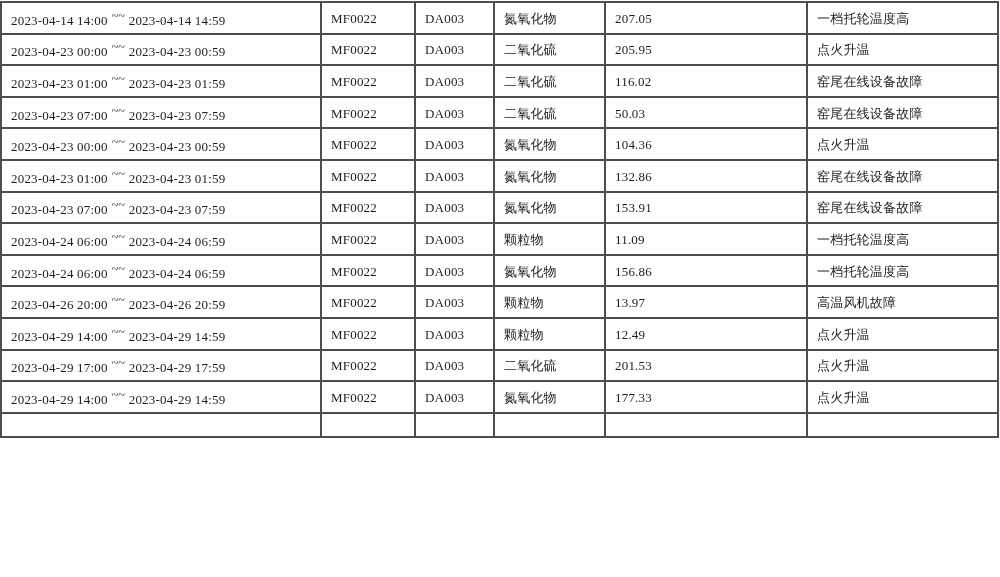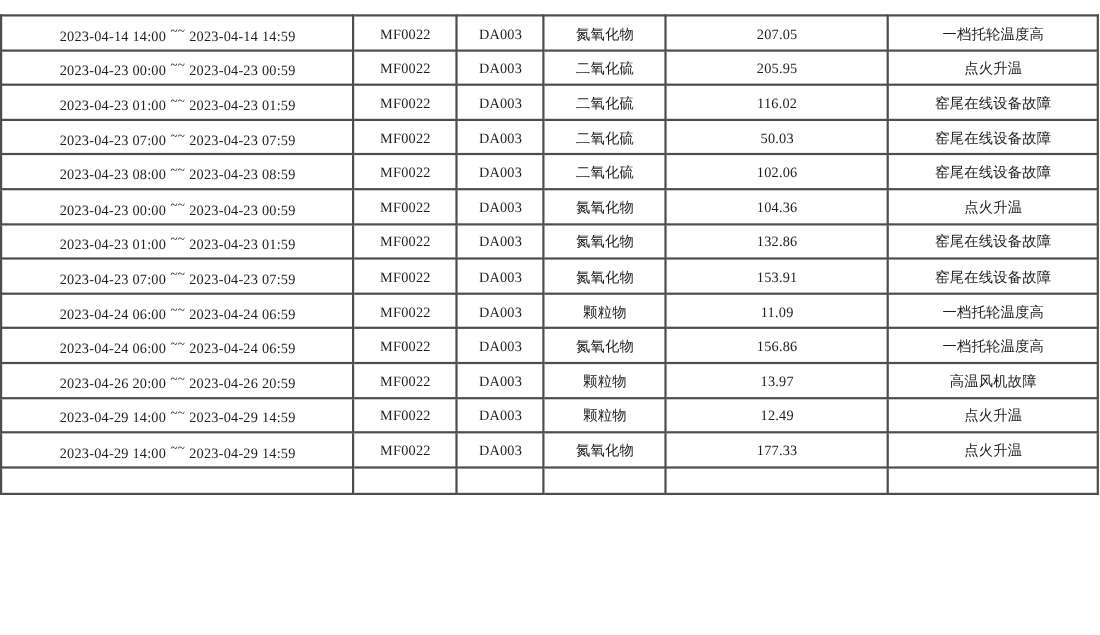--- a/index.html
+++ b/index.html
@@ -17,22 +17,21 @@
   .viewport {
     position: relative;
     width: 1000px; height: 577px;
     overflow: hidden;
     background: var(--bg-color);
   }
   table.report-table {
     border-collapse: collapse;
     table-layout: fixed;
     width: 997px;
-    margin-top: 13px;
-    text-align: center;
+    margin-top: 1px;
   }
   table.report-table td {
     border: 2px solid var(--border-color);
     height: 31.6px;
     padding: 2px 8px 0 9px;
     font-size: 13px;
     color: var(--text-color);
     vertical-align: middle;
     white-space: nowrap;
     overflow: hidden;
@@ -91,28 +90,20 @@
 
   <tr>
     <td class="c-time"><span>2023-04-23 07:00</span><span class="sep">~~</span><span>2023-04-23 07:59</span></td>
     <td class="c-point">MF0022</td>
     <td class="c-outlet">DA003</td>
     <td class="c-pollutant">二氧化硫</td>
     <td class="c-value">50.03</td>
     <td class="c-reason">窑尾在线设备故障</td>
   </tr>
 
-  <tr>
-    <td class="c-time"><span>2023-04-23 08:00</span><span class="sep">~~</span><span>2023-04-23 08:59</span></td>
-    <td class="c-point">MF0022</td>
-    <td class="c-outlet">DA003</td>
-    <td class="c-pollutant">二氧化硫</td>
-    <td class="c-value">102.06</td>
-    <td class="c-reason">窑尾在线设备故障</td>
-  </tr>
 
   <tr>
     <td class="c-time"><span>2023-04-23 00:00</span><span class="sep">~~</span><span>2023-04-23 00:59</span></td>
     <td class="c-point">MF0022</td>
     <td class="c-outlet">DA003</td>
     <td class="c-pollutant">氮氧化物</td>
     <td class="c-value">104.36</td>
     <td class="c-reason">点火升温</td>
   </tr>
 
@@ -166,20 +157,28 @@
   <tr>
     <td class="c-time"><span>2023-04-29 14:00</span><span class="sep">~~</span><span>2023-04-29 14:59</span></td>
     <td class="c-point">MF0022</td>
     <td class="c-outlet">DA003</td>
     <td class="c-pollutant">颗粒物</td>
     <td class="c-value">12.49</td>
     <td class="c-reason">点火升温</td>
   </tr>
 
 
+  <tr>
+    <td class="c-time"><span>2023-04-29 17:00</span><span class="sep">~~</span><span>2023-04-29 17:59</span></td>
+    <td class="c-point">MF0022</td>
+    <td class="c-outlet">DA003</td>
+    <td class="c-pollutant">二氧化硫</td>
+    <td class="c-value">201.53</td>
+    <td class="c-reason">点火升温</td>
+  </tr>
 
   <tr>
     <td class="c-time"><span>2023-04-29 14:00</span><span class="sep">~~</span><span>2023-04-29 14:59</span></td>
     <td class="c-point">MF0022</td>
     <td class="c-outlet">DA003</td>
     <td class="c-pollutant">氮氧化物</td>
     <td class="c-value">177.33</td>
     <td class="c-reason">点火升温</td>
   </tr>
 

